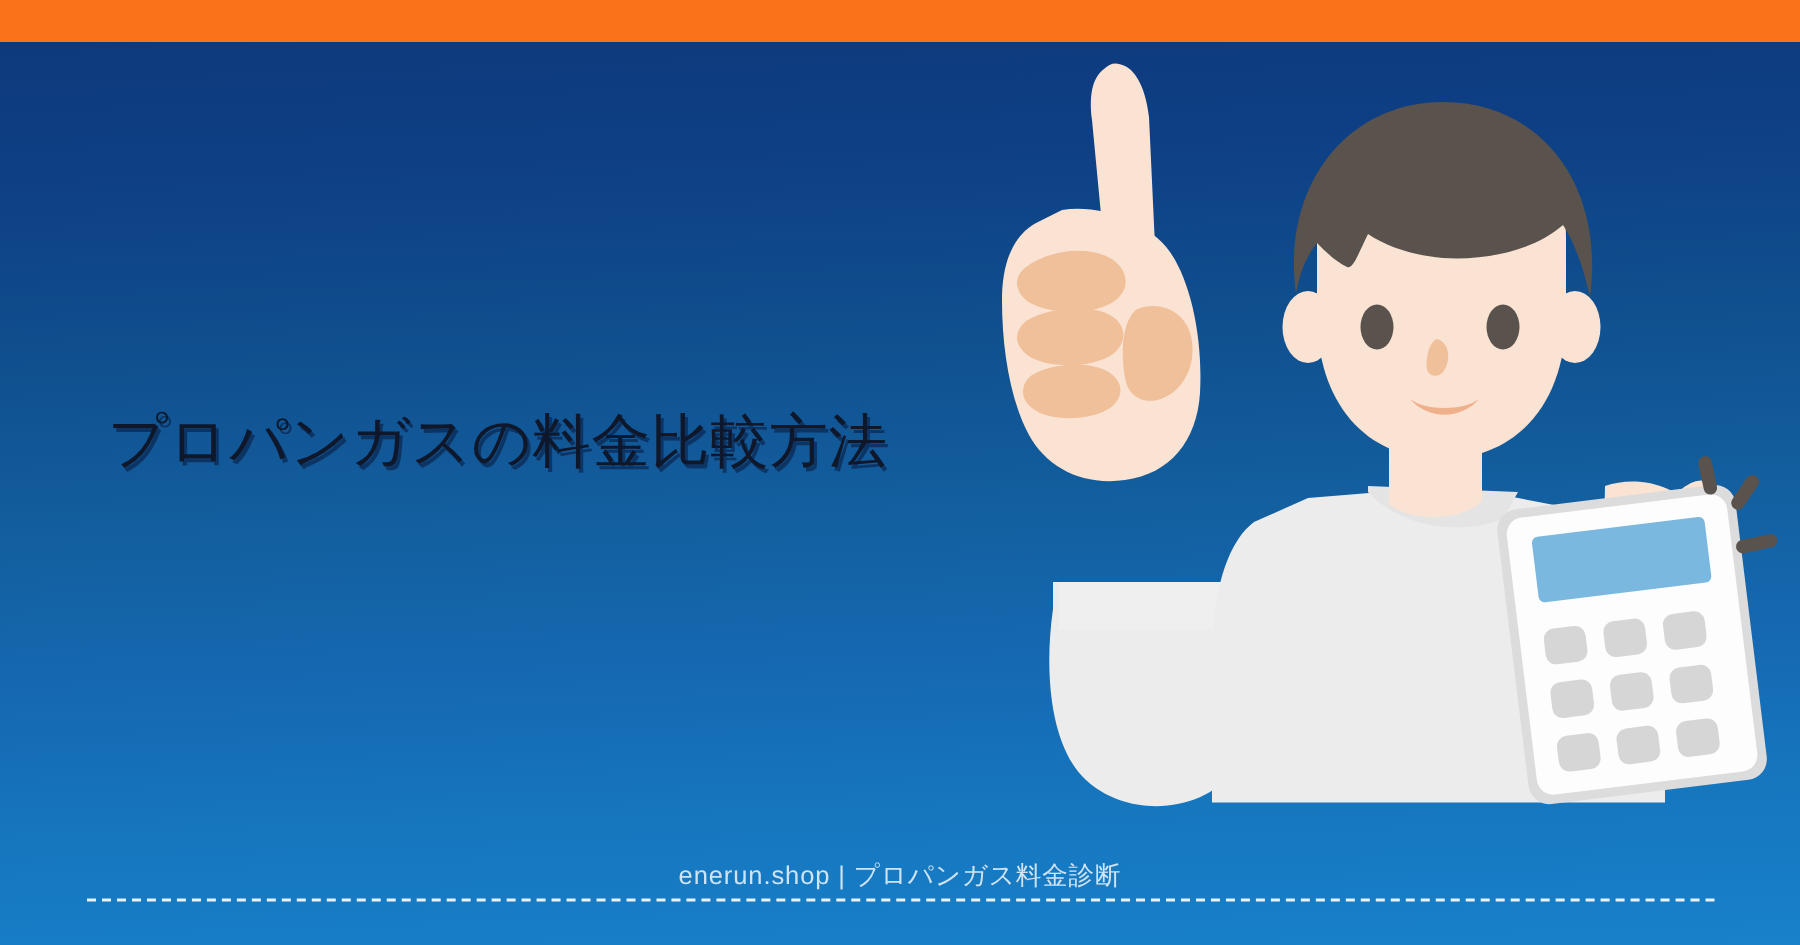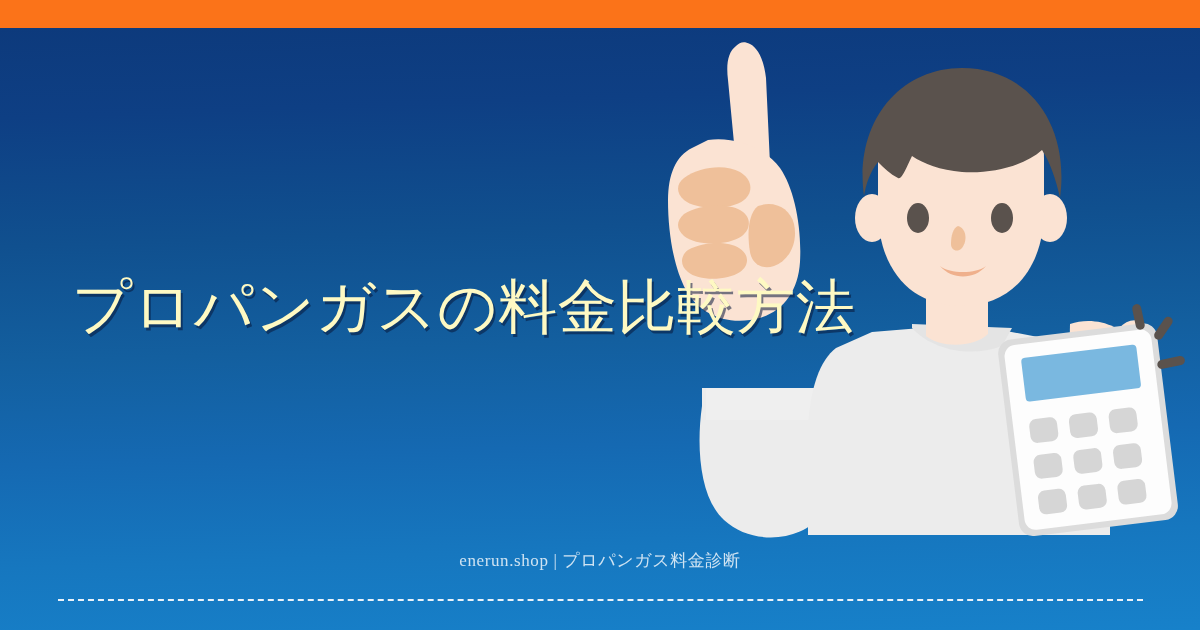--- a/index.html
+++ b/index.html
@@ -45,42 +45,41 @@
     z-index: 0;
   }
 
   
   .headline {
     position: absolute;
     left: 72px;
     top: 272px;
     width: 700px;
     z-index: 30;
-    color: #fef9c3;
-    font-size: 59px;
+    color: #0f172a;
+    font-size: 39px;
     line-height: 1.2;
     font-weight: 400;
     letter-spacing: 0.5px;
     white-space: nowrap;
     text-shadow: 2px 3px 0 rgba(8,24,58,0.55);
   }
 
   
   .footer-text {
     position: absolute;
     left: 0;
-    top: 549px;
+    top: 572px;
     width: 1200px;
     text-align: center;
     z-index: 30;
     color: #cfe3f2;
     font-size: 17px;
     letter-spacing: 0.6px;
     white-space: nowrap;
-    font-family: Liberation Serif, serif;
   }
   .footer-rule {
     position: absolute;
     left: 58px;
     top: 599px;
     width: 1085px;
     height: 0;
     border-top: 2px dashed #e9f2fa;
     z-index: 30;
   }

